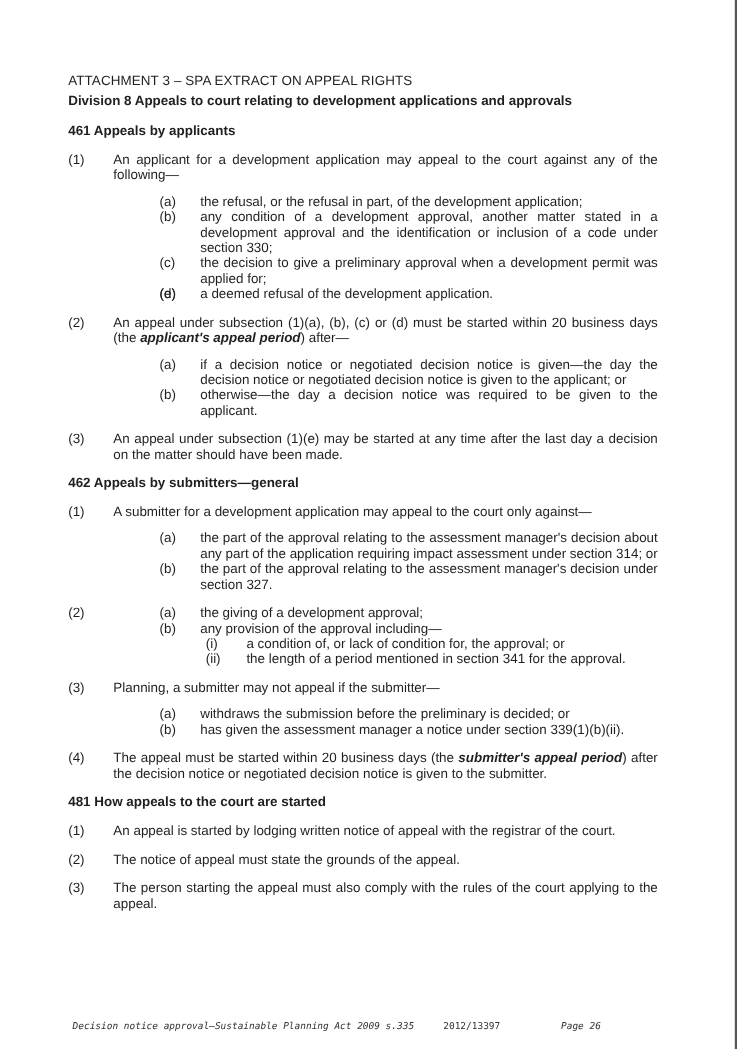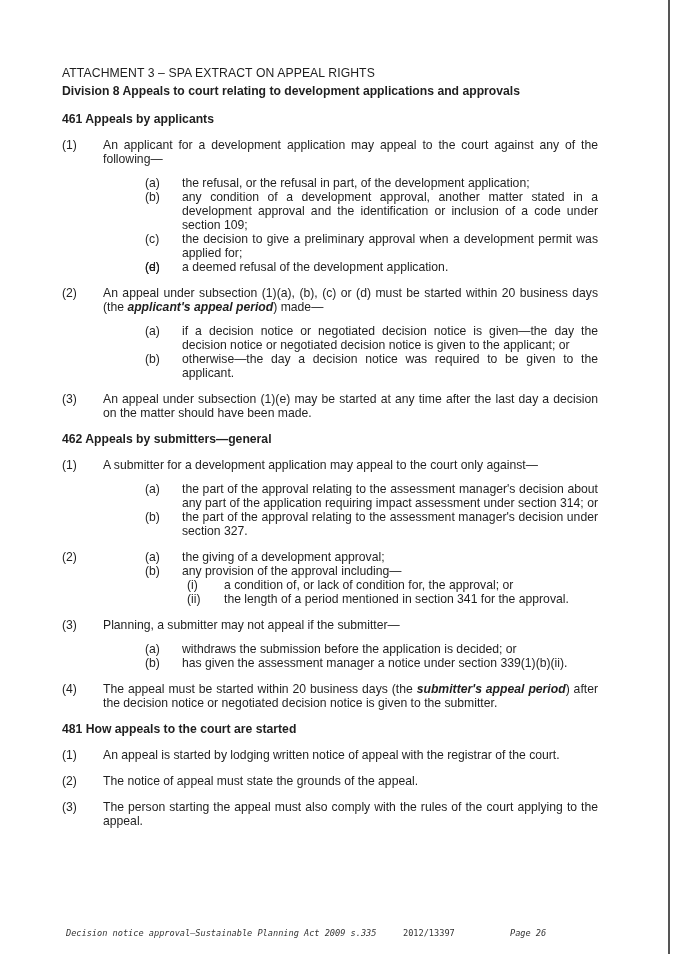--- a/index.html
+++ b/index.html
@@ -35,30 +35,30 @@
 
   <div class="h-attach">ATTACHMENT 3 – SPA EXTRACT ON APPEAL RIGHTS</div>
   <div class="h-div">Division 8 Appeals to court relating to development applications and approvals</div>
   <div class="h-sec">461 Appeals by applicants</div>
 
   <div class="para">
     <span class="num">(1)</span>
     <span class="body">An applicant for a development application may appeal to the court against any of the following—</span>
     <div class="subs">
       <div class="sub"><span class="lbl">(a)</span><span>the refusal, or the refusal in part, of the development application;</span></div>
-      <div class="sub"><span class="lbl">(b)</span><span>any condition of a development approval, another matter stated in a development approval and the identification or inclusion of a code under section 109;</span></div>
+      <div class="sub"><span class="lbl">(b)</span><span>any condition of a development approval, another matter stated in a development approval and the identification or inclusion of a code under section 330;</span></div>
       <div class="sub"><span class="lbl">(c)</span><span>the decision to give a preliminary approval when a development permit was applied for;</span></div>
       <div class="sub"><span class="lbl">(d)</span></div>
       <div class="sub"><span class="lbl">(e)</span><span>a deemed refusal of the development application.</span></div>
     </div>
   </div>
 
   <div class="para">
     <span class="num">(2)</span>
-    <span class="body"><span>An appeal under subsection (1)(a), (b), (c) or (d) must be started within 20 business days (the </span><span class="em">applicant's appeal period</span><span>) made—</span></span>
+    <span class="body"><span>An appeal under subsection (1)(a), (b), (c) or (d) must be started within 20 business days (the </span><span class="em">applicant's appeal period</span><span>) after—</span></span>
     <div class="subs">
       <div class="sub"><span class="lbl">(a)</span><span>if a decision notice or negotiated decision notice is given—the day the decision notice or negotiated decision notice is given to the applicant; or</span></div>
       <div class="sub"><span class="lbl">(b)</span><span>otherwise—the day a decision notice was required to be given to the applicant.</span></div>
     </div>
   </div>
 
   <div class="para">
     <span class="num">(3)</span>
     <span class="body">An appeal under subsection (1)(e) may be started at any time after the last day a decision on the matter should have been made.</span>
   </div>
@@ -81,21 +81,21 @@
       <div class="sub"><span class="lbl">(b)</span><span>any provision of the approval including—</span></div>
       <div class="rom"><span class="lbl">(i)</span><span>a condition of, or lack of condition for, the approval; or</span></div>
       <div class="rom"><span class="lbl">(ii)</span><span>the length of a period mentioned in section 341 for the approval.</span></div>
     </div>
   </div>
 
   <div class="para">
     <span class="num">(3)</span>
     <span class="body">Planning, a submitter may not appeal if the submitter—</span>
     <div class="subs">
-      <div class="sub"><span class="lbl">(a)</span><span>withdraws the submission before the application is decided; or</span></div>
+      <div class="sub"><span class="lbl">(a)</span><span>withdraws the submission before the preliminary is decided; or</span></div>
       <div class="sub"><span class="lbl">(b)</span><span>has given the assessment manager a notice under section 339(1)(b)(ii).</span></div>
     </div>
   </div>
 
   <div class="para">
     <span class="num">(4)</span>
     <span class="body"><span>The appeal must be started within 20 business days (the </span><span class="em">submitter's appeal period</span><span>) after the decision notice or negotiated decision notice is given to the submitter.</span></span>
   </div>
 
   <div class="h-sec">481 How appeals to the court are started</div>

